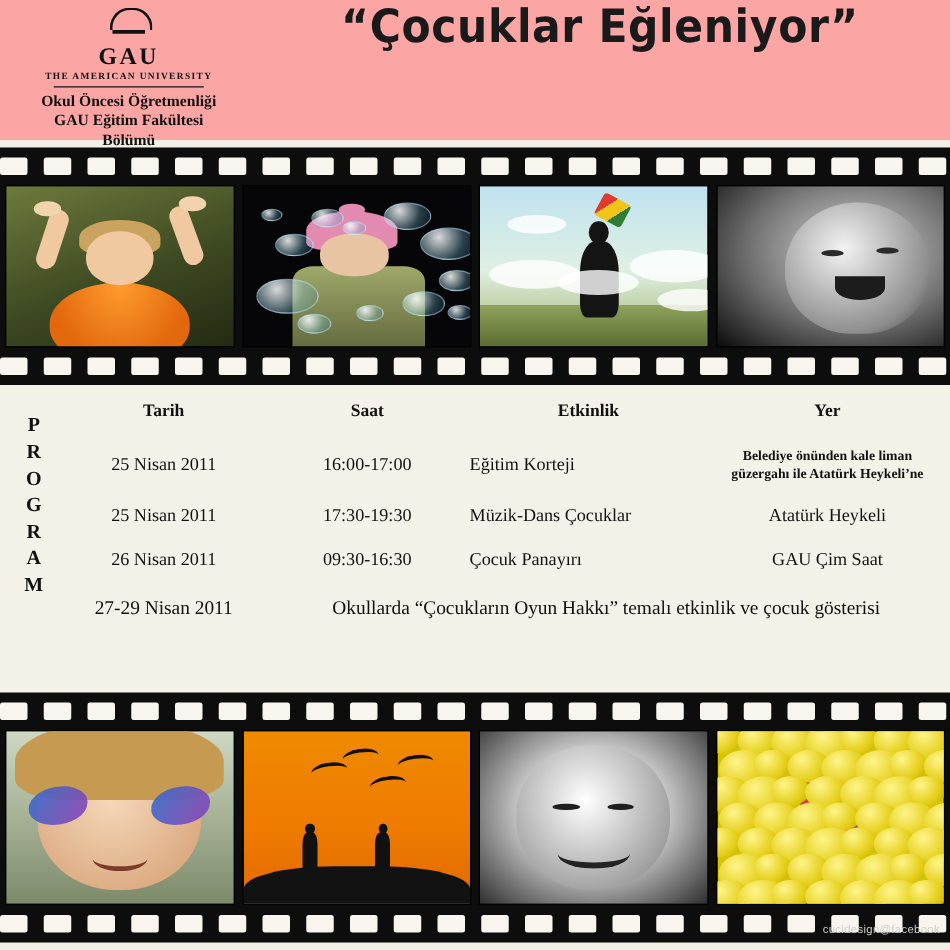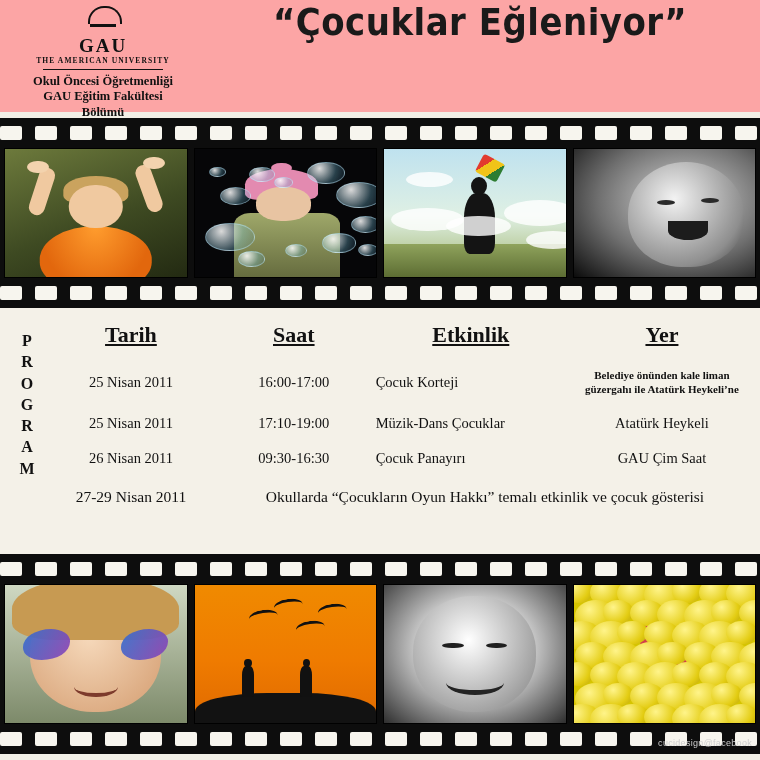--- a/index.html
+++ b/index.html
@@ -352,25 +352,24 @@
   .table-wrap {
     margin-left: 46px;
     margin-right: 6px;
   }
   table.prog {
     width: 100%;
     border-collapse: collapse;
     font-family: "Liberation Serif", serif;
   }
   table.prog th {
-    font-size: 22px;
+    font-size: 14px;
     font-weight: bold;
     padding: 4px 4px 12px 4px;
     text-align: center;
-    text-decoration: underline;
   }
   table.prog td {
     font-size: 14.5px;
     padding: 9px 4px;
     vertical-align: middle;
   }
   td.c-date { width: 24%; text-align: center; }
   td.c-time { width: 22%; text-align: center; }
   td.c-event { width: 28%; text-align: left; padding-left: 14px; }
   td.c-place { width: 26%; text-align: center; }
@@ -532,26 +531,26 @@
             <th>Tarih</th>
             <th>Saat</th>
             <th>Etkinlik</th>
             <th>Yer</th>
           </tr>
         </thead>
         <tbody>
           <tr>
             <td class="c-date">25 Nisan 2011</td>
             <td class="c-time">16:00-17:00</td>
-            <td class="c-event">Çocuk Korteji</td>
+            <td class="c-event">Eğitim Korteji</td>
             <td class="c-place small">Belediye önünden kale liman güzergahı ile Atatürk Heykeli’ne</td>
           </tr>
           <tr>
             <td class="c-date">25 Nisan 2011</td>
-            <td class="c-time">17:10-19:00</td>
+            <td class="c-time">17:30-19:30</td>
             <td class="c-event">Müzik-Dans Çocuklar</td>
             <td class="c-place">Atatürk Heykeli</td>
           </tr>
           <tr>
             <td class="c-date">26 Nisan 2011</td>
             <td class="c-time">09:30-16:30</td>
             <td class="c-event">Çocuk Panayırı</td>
             <td class="c-place">GAU Çim Saat</td>
           </tr>
           <tr class="full">

